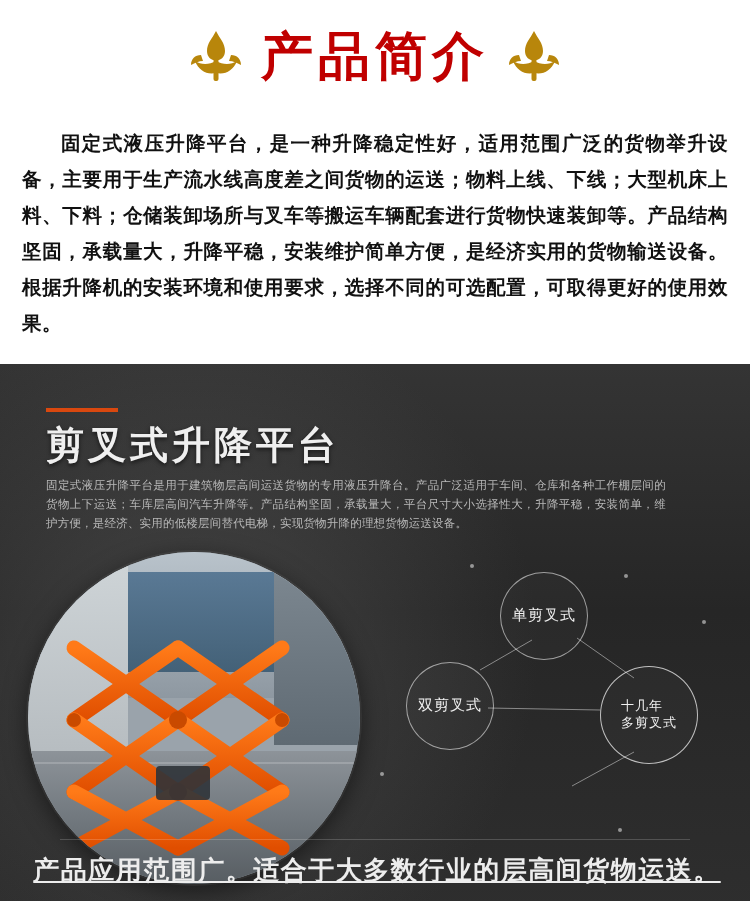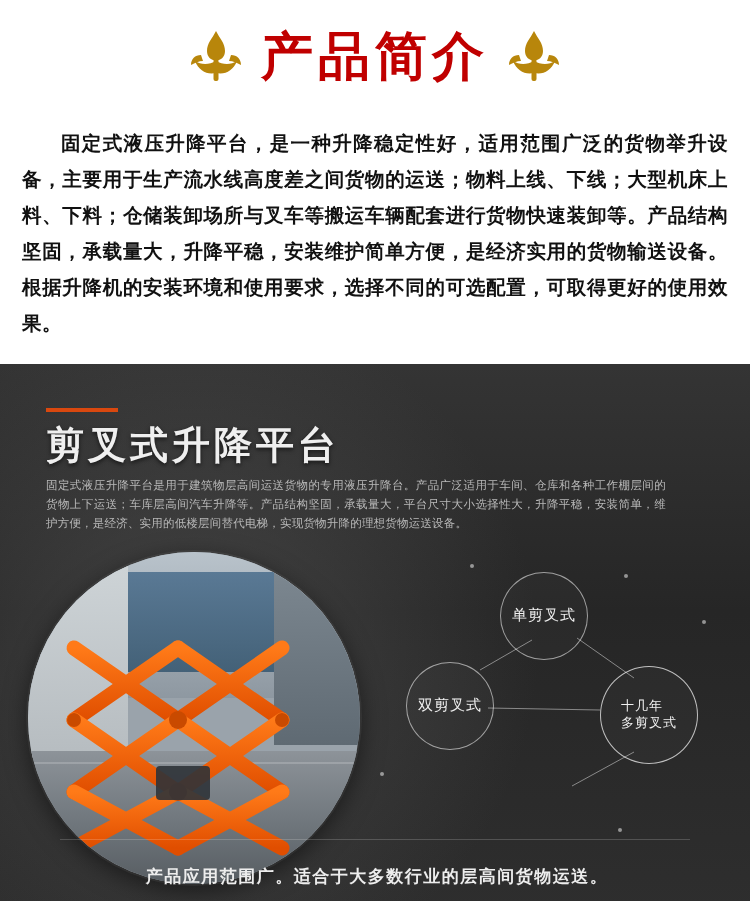--- a/index.html
+++ b/index.html
@@ -194,23 +194,24 @@
   .d3 { left: 8px;   top: 212px; }
   .d4 { left: 246px; top: 268px; }
   .d5 { left: 330px; top: 60px; }
 
   
   .sc-footer {
     position: absolute;
     left: 4px; right: 0; bottom: 26px;
     text-align: center;
     color: #ededed;
-    font-size: 17px;
+    font-size: 26px;
     font-weight: bold;
     letter-spacing: 1.5px;
+    text-decoration: underline;
   }
   .sc-divider {
     position: absolute;
     left: 60px; right: 60px; bottom: 74px;
     height: 1px;
     background: rgba(255,255,255,0.18);
   }
 </style>
 </head>
 <body>

